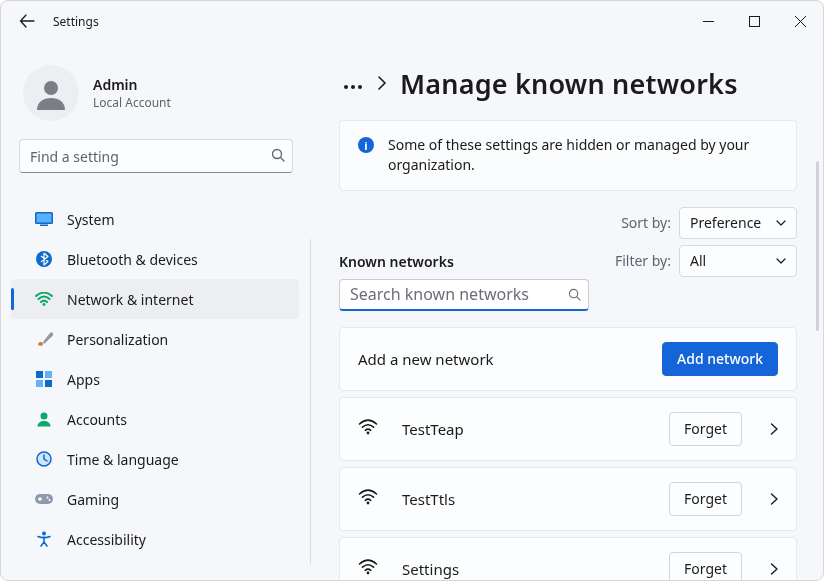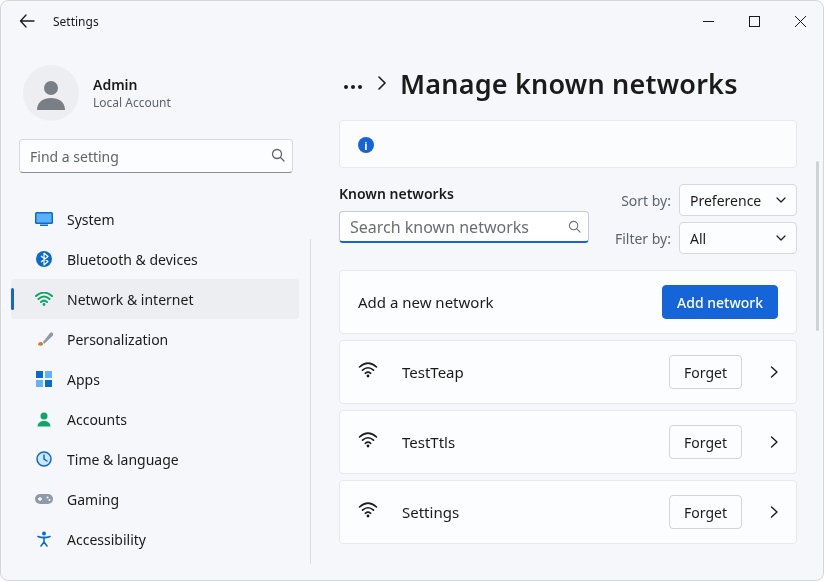--- a/index.html
+++ b/index.html
@@ -30,21 +30,21 @@
 
   .main { flex:1; padding: 20px 14px 0 28px; overflow:hidden; display:flex; flex-direction:column; min-width:0;}
   .breadcrumb { display:flex; align-items:center; gap:14px; padding: 4px 0 18px 4px;}
   .crumb-dots { color:#1b1b1b; }
   .crumb-chev { color:#1b1b1b; }
   .page-title { font-size:27px; font-weight:600; color:#1b1b1b; letter-spacing:0.2px;}
   .info-card { background:#fbfcfd; border:1px solid #e7e9ee; border-radius:4px; padding:14px 18px; display:flex; gap:14px; margin-right:12px;}
   .info-ico { width:16px; height:16px; border-radius:50%; background:#1665d8; color:#fff; display:flex; align-items:center; justify-content:center; font-size:11px; font-weight:700; flex-shrink:0; margin-top:2px;}
   .info-text { font-size:14px; color:#1b1b1b; line-height:1.45;}
   .filters-row { display:flex; margin-top:16px; gap:18px; margin-right:12px;}
-  .known-col { flex:1; min-width:0;}
+  .known-col { flex:1; min-width:0;margin-top:45px;}
   .known-label { font-size:14px; font-weight:600; color:#1b1b1b; margin-bottom:8px;}
   .known-search { position:relative; }
   .known-input { width:100%; height:32px; border:1px solid #c8cbd2; border-radius:4px; padding:0 30px 0 10px; font-size:16px; border-bottom:2px solid #1665d8; background:#fff;}
   .known-input::placeholder { color:#6a6e76; }
   .dd-col { display:flex; flex-direction:column; gap:6px;margin-left:8px; }
   .dd-row { display:flex; align-items:center; gap:8px; justify-content:flex-end;}
   .dd-lbl { font-size:14px; color:#5f646c; }
   .dd { height:32px; min-width:118px; border:1px solid #d7d9de; border-radius:4px; background:#fcfdfe; display:flex; align-items:center; justify-content:space-between; padding:0 10px; font-size:14px; color:#1b1b1b;}
   .list { margin-top:16px; display:flex; flex-direction:column; gap:6px; margin-right:12px;}
   .card { background:#fcfdfe; border:1px solid #e7e9ee; border-radius:4px; height:64px; display:flex; align-items:center; padding:0 18px; gap:22px;}
@@ -214,20 +214,21 @@
         <span class="crumb-chev">
           <svg width="9" height="14" viewBox="0 0 9 14">
               <path d="M2 1l6 6-6 6" stroke="currentColor" stroke-width="1.6" fill="none" stroke-linecap="round" stroke-linejoin="round"></path>
             </svg>
         </span>
         <span class="page-title">Manage known networks</span>
       </div>
 
       <div class="info-card">
         <div class="info-ico">i</div>
+        <div class="info-text">Some of these settings are hidden or managed by your organization.</div>
       </div>
 
       <div class="filters-row">
         <div class="known-col">
           <div class="known-label">Known networks</div>
           <div class="known-search">
             <input class="known-input" placeholder="Search known networks" style="">
             <span class="search-icon-r">
               <svg width="13" height="13" viewBox="0 0 14 14">
                   <circle cx="6" cy="6" r="4.5" stroke="#6a6e76" fill="none" stroke-width="1.2"></circle>

